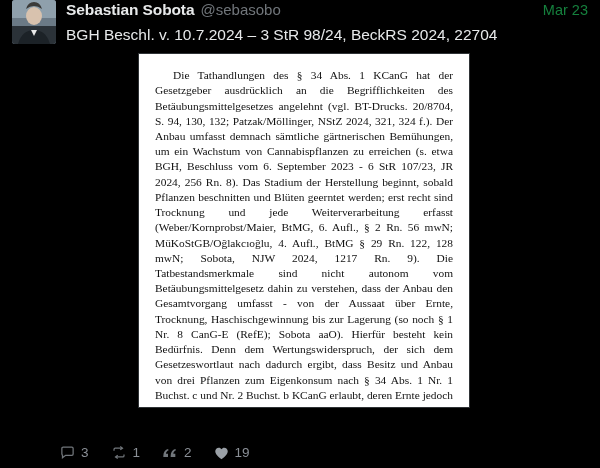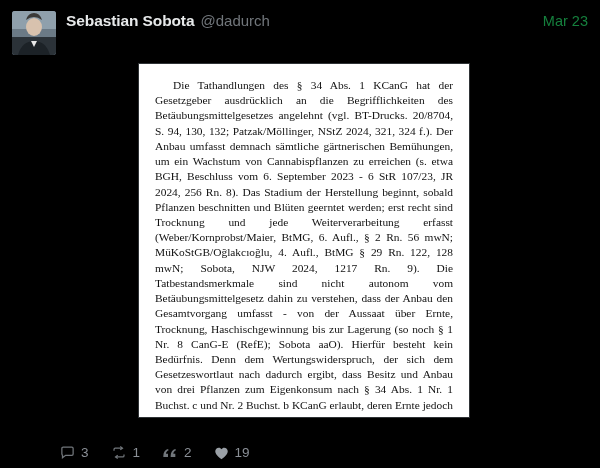--- a/index.html
+++ b/index.html
@@ -12,21 +12,21 @@
     height: 468px;
     overflow: hidden;
     font-family: "Liberation Sans", sans-serif;
     color: #e7e9ea;
   }
   .post {
     position: relative;
     width: 600px;
     height: 468px;
     box-sizing: border-box;
-    padding: 11px 12px 0 12px;
+    padding: 0 12px 0 12px;
   }
   .header-row {
     display: flex;
     align-items: flex-start;
   }
   .avatar {
     width: 44px;
     height: 44px;
     flex: 0 0 44px;
     border-radius: 3px;
@@ -131,23 +131,24 @@
         <ellipse cx="22" cy="16" rx="8" ry="9" fill="#d8c2ae"></ellipse>
         <path d="M14 9 q8 -6 16 0 q-2 -7 -8 -7 q-6 0 -8 7z" fill="#3b3a38"></path>
         <path d="M6 44 q4 -14 16 -14 q12 0 16 14 z" fill="#1c2227"></path>
         <path d="M19 30 l3 6 l3 -6 z" fill="#e8e8e8"></path>
       </svg>
     </div>
 
     <div class="head-main">
       <div class="name-line">
         <span class="display-name">Sebastian Sobota</span>
-        <span class="handle">@dadurch</span>
+        <span class="handle">@sebasobo</span>
         <span class="timestamp">Mar 23</span>
       </div>
+      <div class="tweet-title">BGH Beschl. v. 10.7.2024 – 3 StR 98/24, BeckRS 2024, 22704</div>
     </div>
 
   </div>
 
   <div class="doc-wrap">
     <p class="doc-para">Die Tathandlungen des § 34 Abs. 1 KCanG hat der Gesetzgeber ausdrücklich an die Begrifflichkeiten des Betäubungsmittelgesetzes angelehnt (vgl. BT-Drucks. 20/8704, S. 94, 130, 132; Patzak/Möllinger, NStZ 2024, 321, 324 f.). Der Anbau umfasst demnach sämtliche gärtnerischen Bemühungen, um ein Wachstum von Cannabispflanzen zu erreichen (s. etwa BGH, Beschluss vom 6. September 2023 - 6 StR 107/23, JR 2024, 256 Rn. 8). Das Stadium der Herstellung beginnt, sobald Pflanzen beschnitten und Blüten geerntet werden; erst recht sind Trocknung und jede Weiterverarbeitung erfasst (Weber/Kornprobst/Maier, BtMG, 6. Aufl., § 2 Rn. 56 mwN; MüKoStGB/Oğlakcıoğlu, 4. Aufl., BtMG § 29 Rn. 122, 128 mwN; Sobota, NJW 2024, 1217 Rn. 9). Die Tatbestandsmerkmale sind nicht autonom vom Betäubungsmittelgesetz dahin zu verstehen, dass der Anbau den Gesamtvorgang umfasst - von der Aussaat über Ernte, Trocknung, Haschischgewinnung bis zur Lagerung (so noch § 1 Nr. 8 CanG-E (RefE); Sobota aaO). Hierfür besteht kein Bedürfnis. Denn dem Wertungswiderspruch, der sich dem Gesetzeswortlaut nach dadurch ergibt, dass Besitz und Anbau von drei Pflanzen zum Eigenkonsum nach § 34 Abs. 1 Nr. 1 Buchst. c und Nr. 2 Buchst. b KCanG erlaubt, deren Ernte jedoch verboten ist, kann durch eine teleologische Reduktion des Merkmals „Herstellen“ dahin begegnet werden, dass die Beschneidung der eigenen drei Pflanzen beim Privatanbau durch den Konsumenten von der Strafbarkeit ausgenommen ist (vgl. Patzak/Fabricius, BtMG, 11. Aufl., § 34 KCanG Rn. 61).</p>
   </div>
 
   <div class="actions">
 

